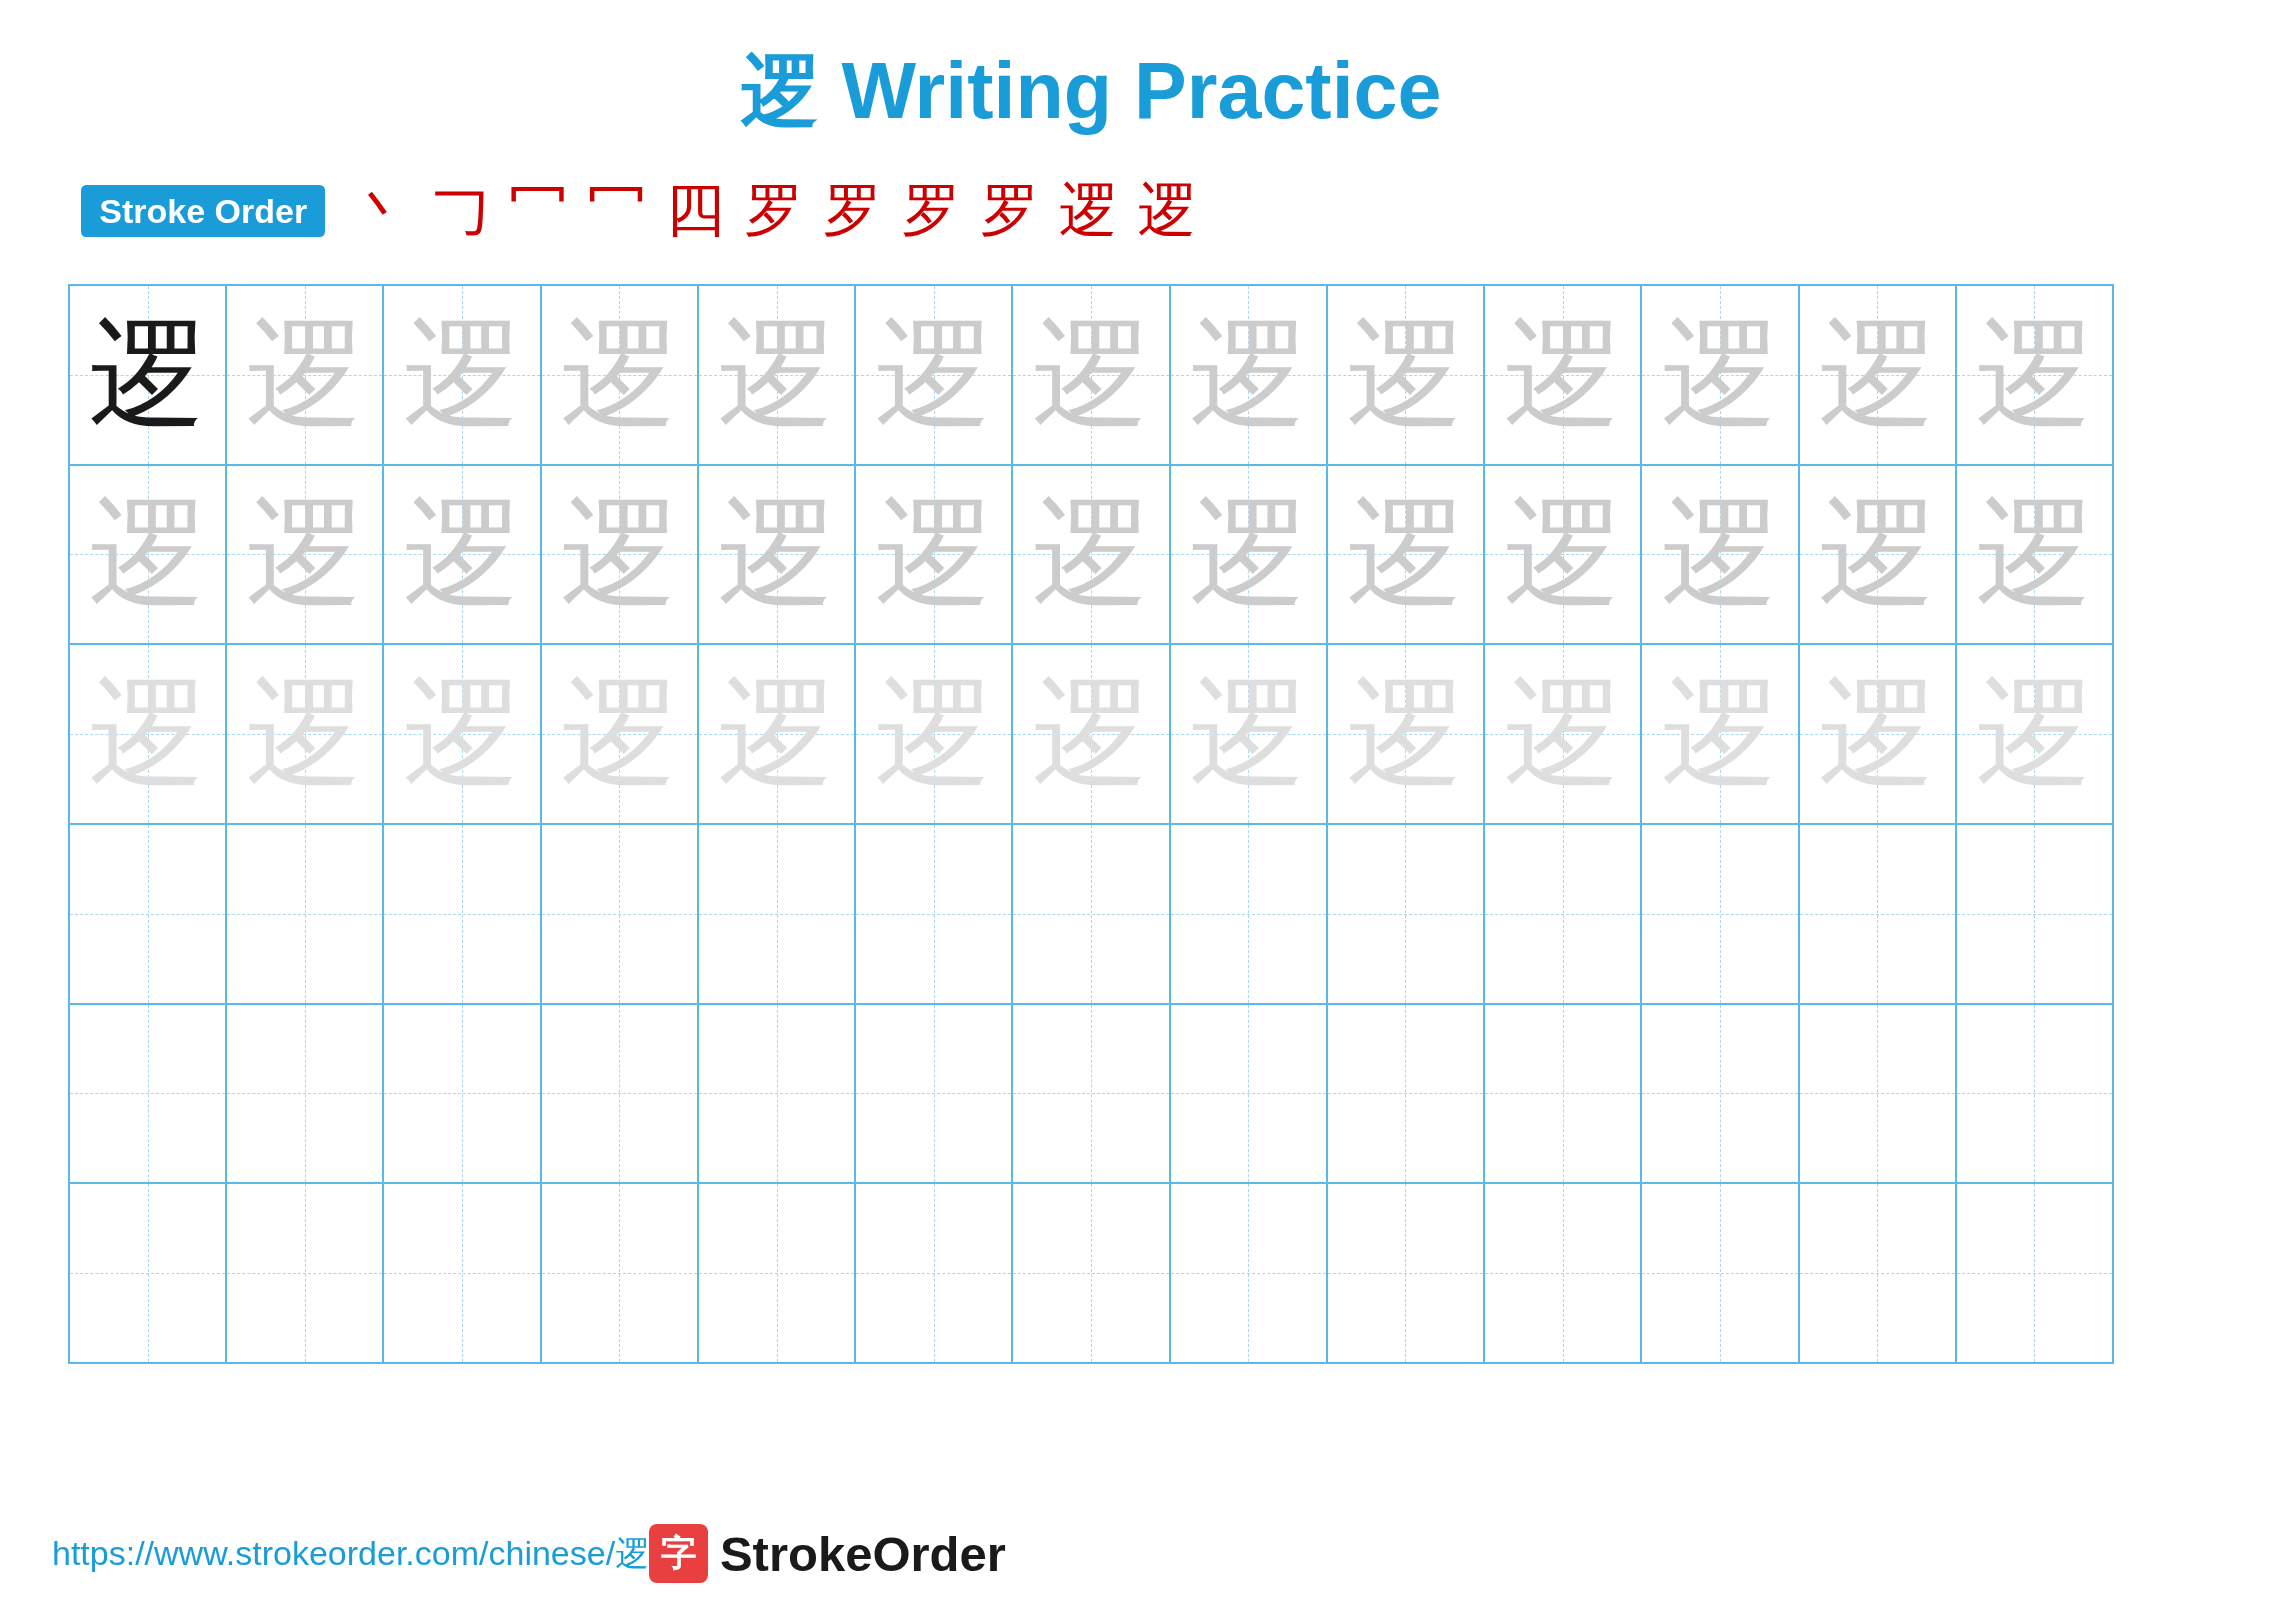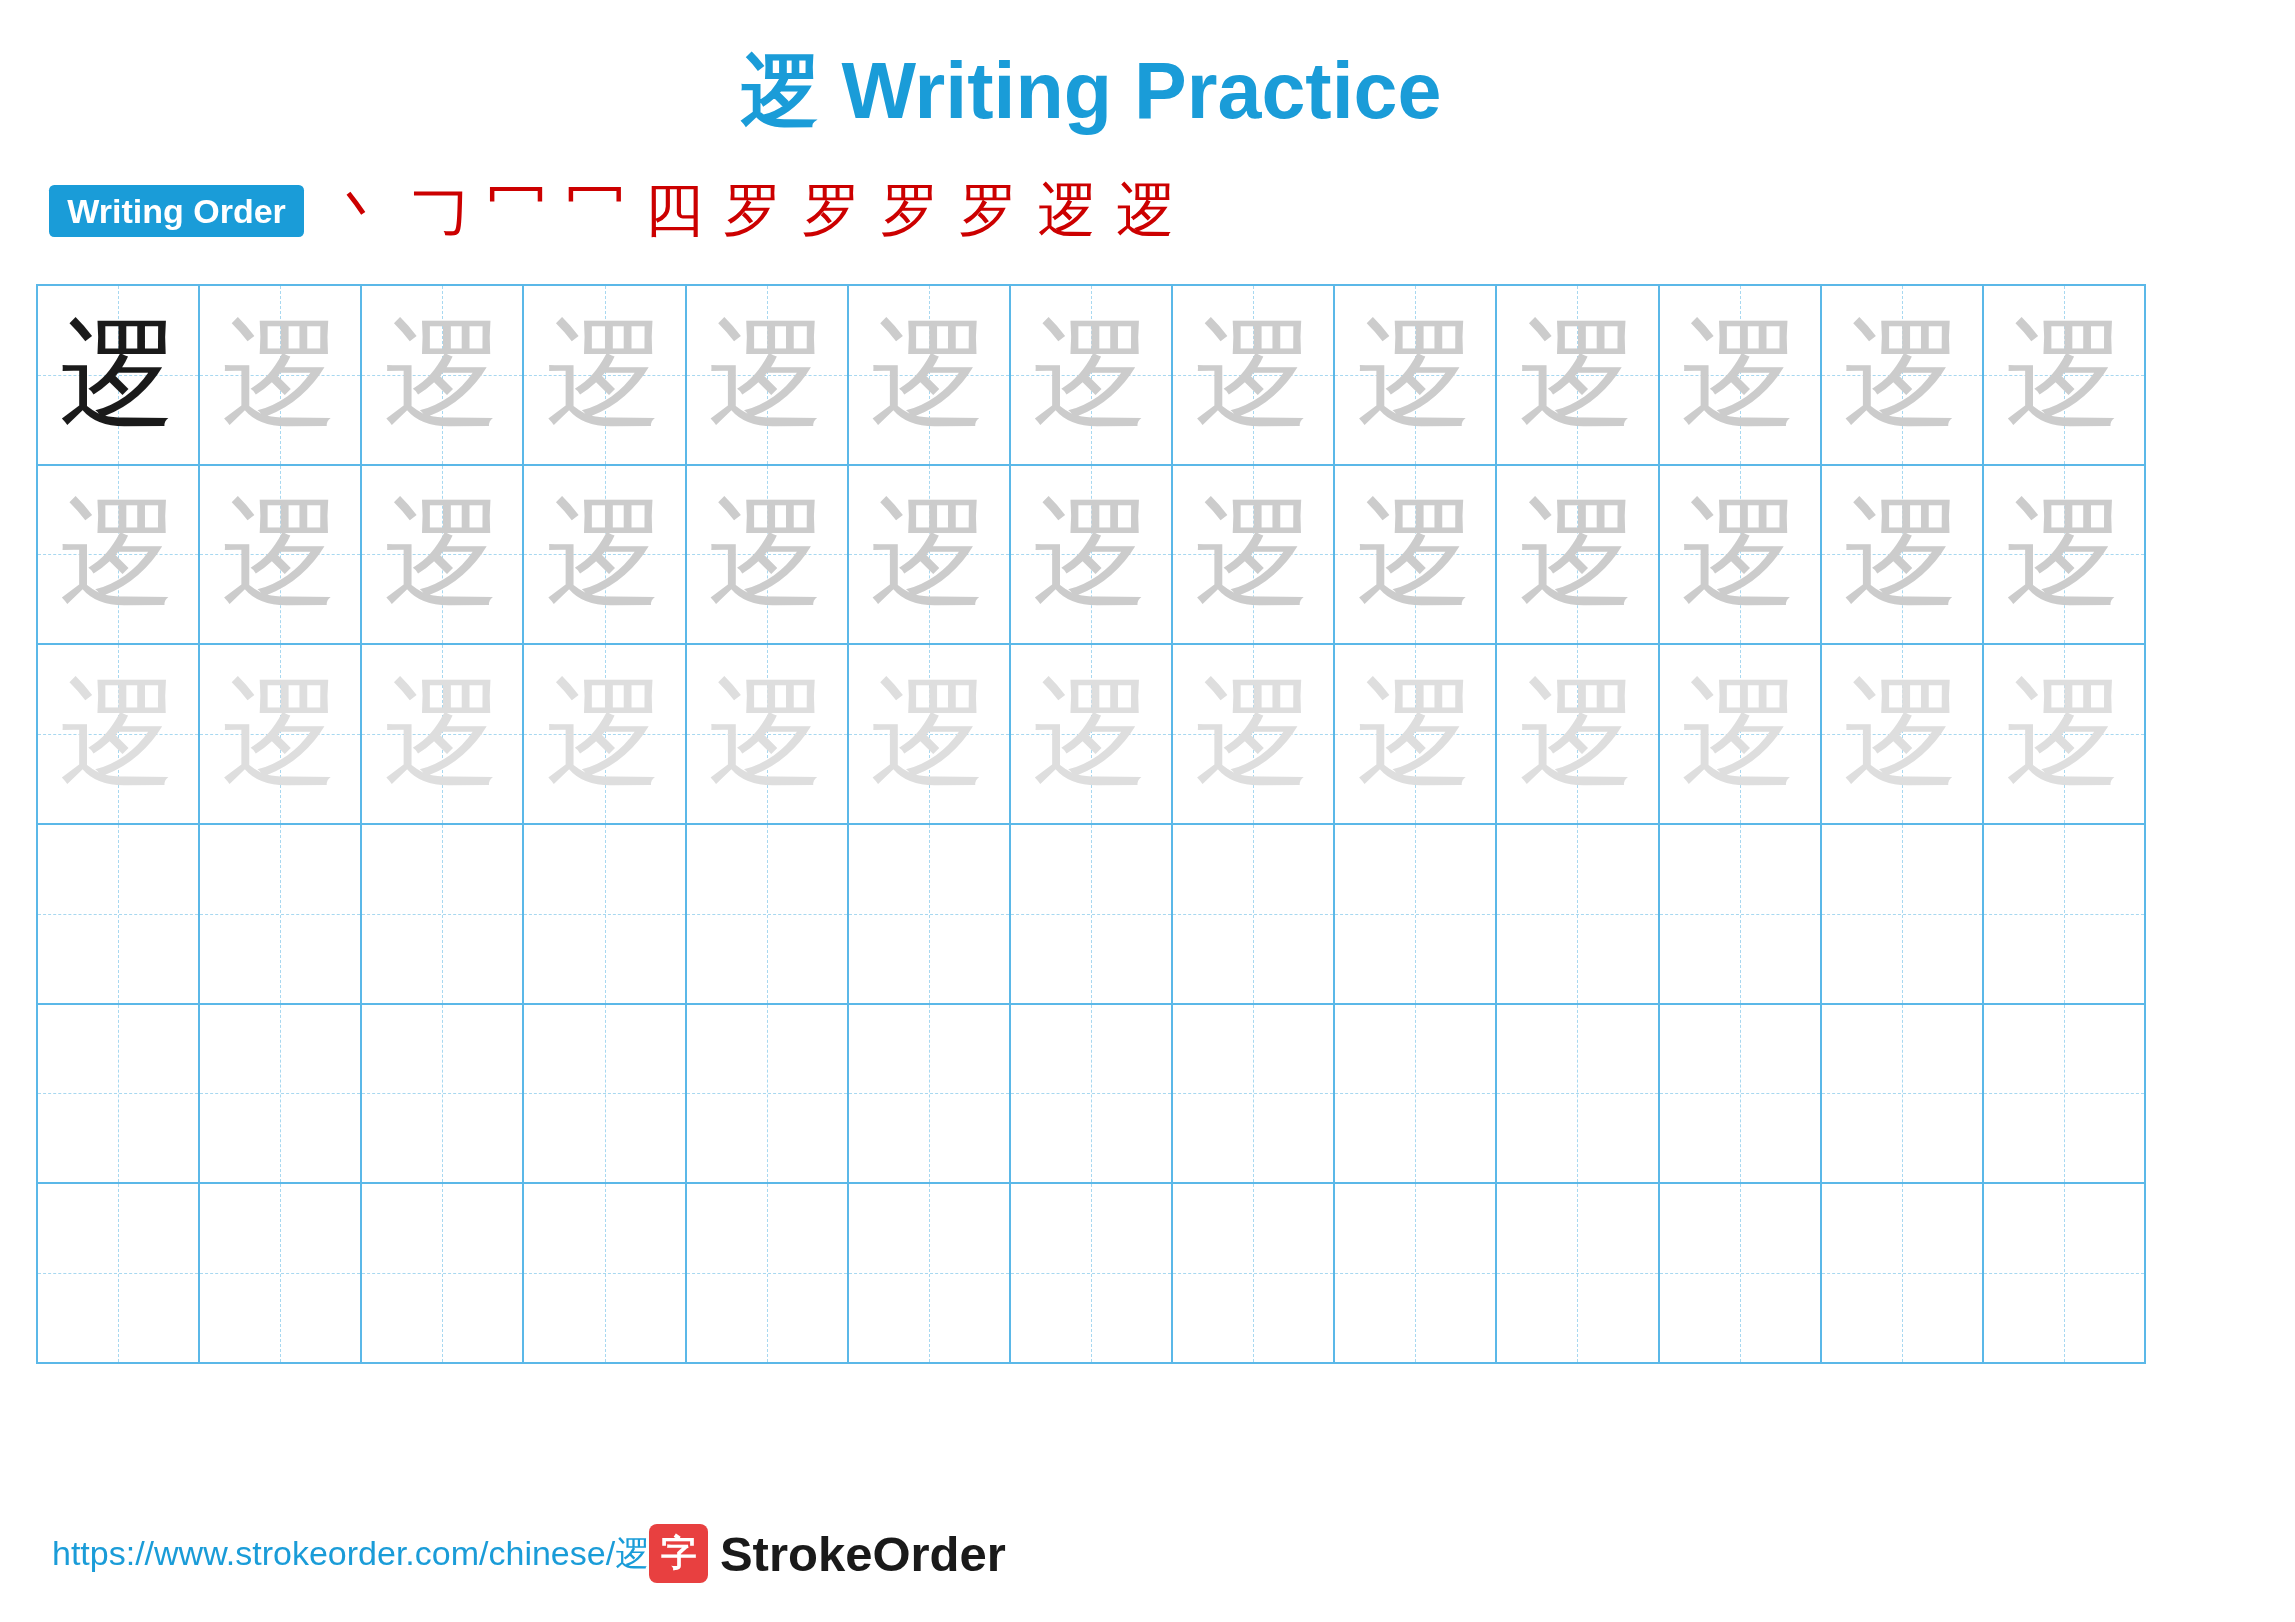--- a/index.html
+++ b/index.html
@@ -10,21 +10,21 @@
       height: 1622px;
       position: relative;
       overflow: hidden;
     }
 
     .page {
       width: 2182px;
       height: 1622px;
       background: #fff;
       position: relative;
-      padding: 39px 36px;
+      padding: 39px 68px;
     }
 
     .title {
       text-align: center;
       font-size: 79px;
       font-weight: bold;
       color: #1a9cd8;
       margin-bottom: 26px;
       font-family: sans-serif;
     }
@@ -165,21 +165,21 @@
 </head>
 <body>
 
 <div class="page">
 
   <div class="title">
     <span>逻 Writing Practice</span>
   </div>
 
   <div class="stroke-order-row">
-    <div class="stroke-order-badge">Writing Order</div>
+    <div class="stroke-order-badge">Stroke Order</div>
     <div class="stroke-sequence">
 
       <span class="stroke-char">丶</span>
       <span class="stroke-char">𠃌</span>
       <span class="stroke-char">冖</span>
       <span class="stroke-char">冖</span>
       <span class="stroke-char">四</span>
       <span class="stroke-char">罗</span>
       <span class="stroke-char">罗</span>
       <span class="stroke-char">罗</span>

